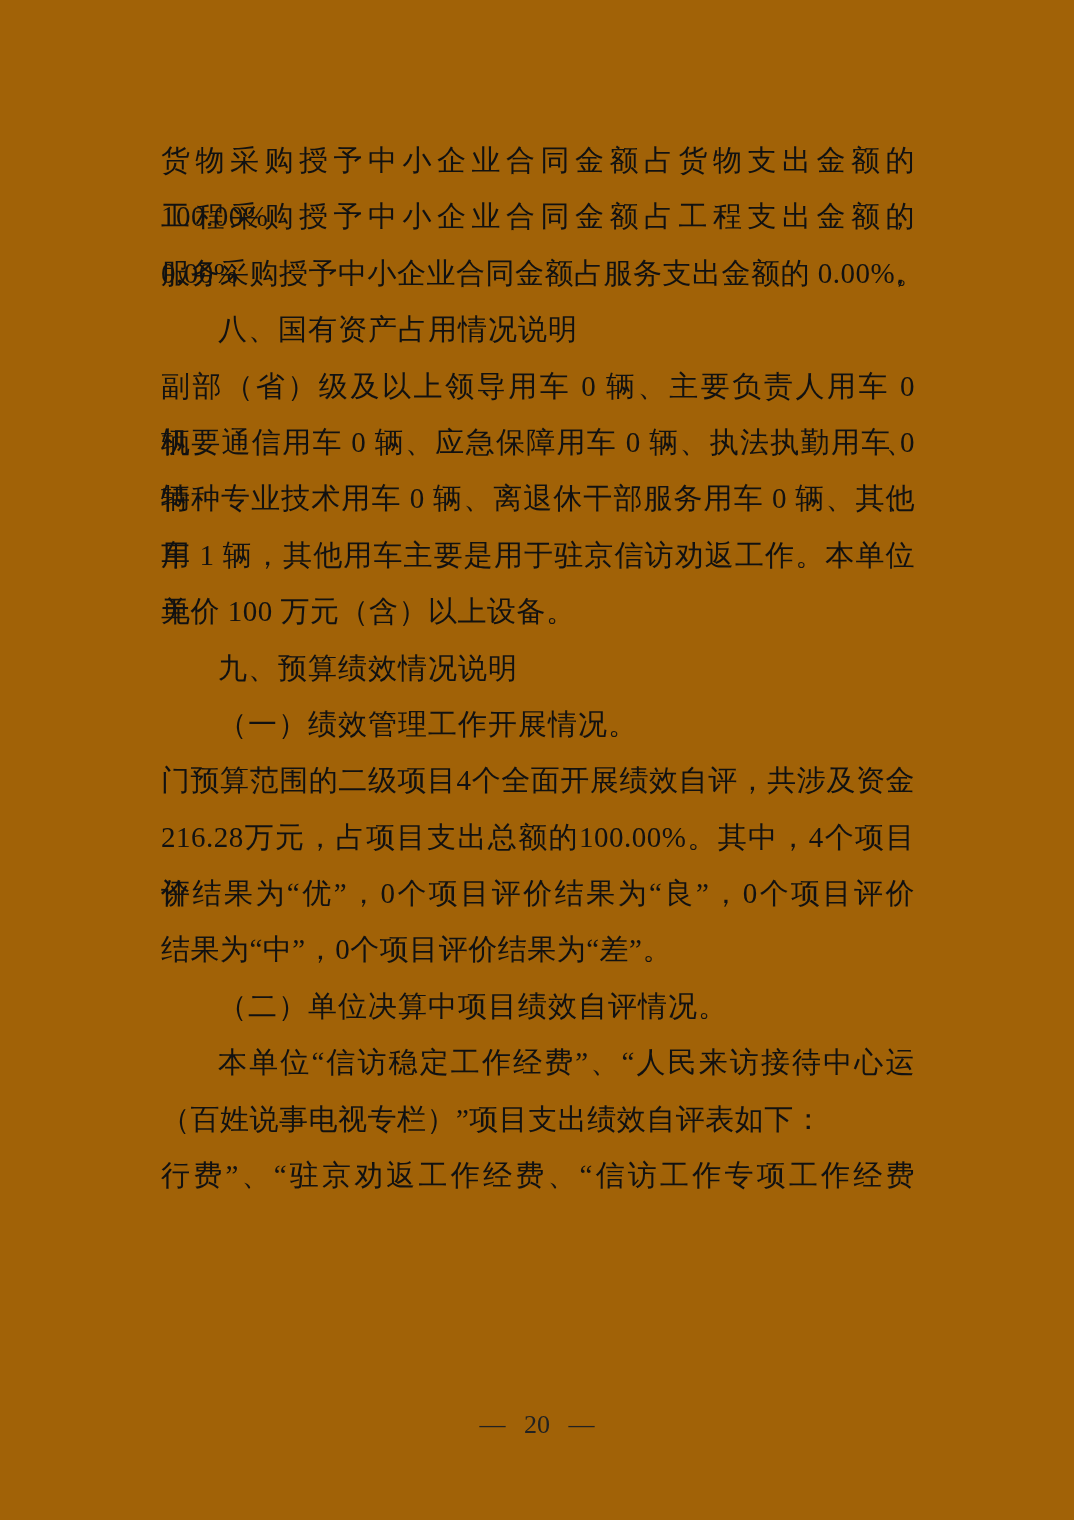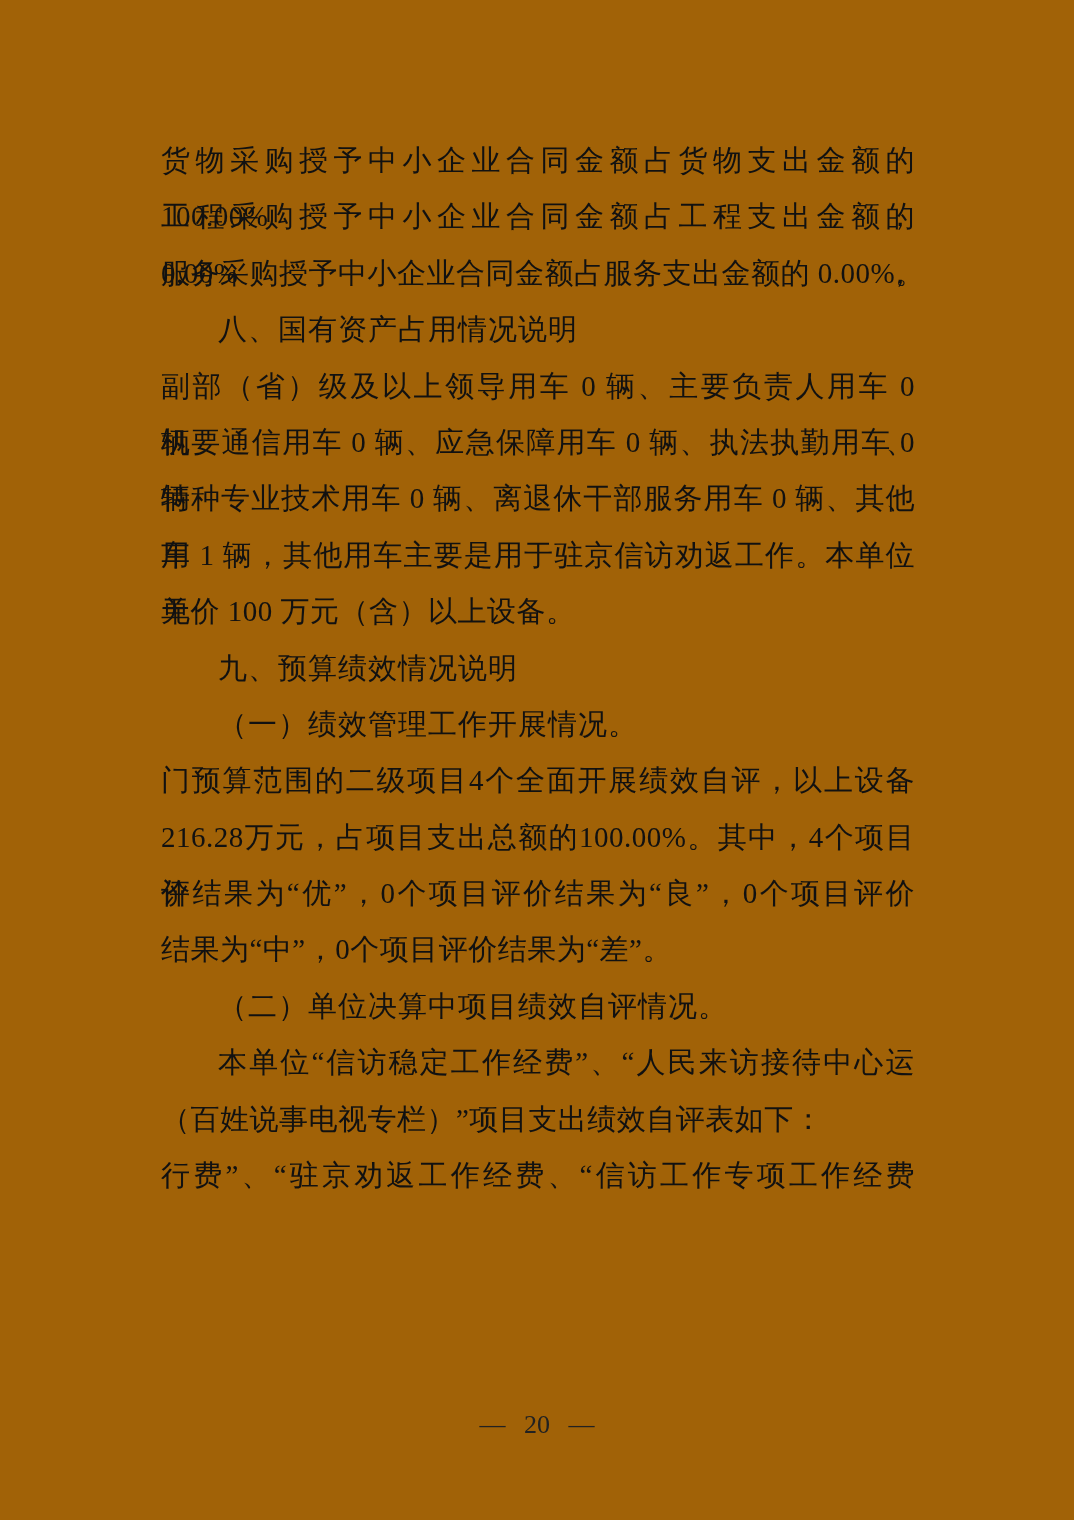--- a/index.html
+++ b/index.html
@@ -65,21 +65,21 @@
     <div class="line justify">工程采购授予中小企业合同金额占工程支出金额的 0.00%，</div>
     <div class="line">服务采购授予中小企业合同金额占服务支出金额的 0.00%。</div>
     <div class="line bold indent">八、国有资产占用情况说明</div>
     <div class="line justify">副部（省）级及以上领导用车 0 辆、主要负责人用车 0 辆、</div>
     <div class="line justify">机要通信用车 0 辆、应急保障用车 0 辆、执法执勤用车 0 辆、</div>
     <div class="line justify">特种专业技术用车 0 辆、离退休干部服务用车 0 辆、其他用</div>
     <div class="line justify">车 1 辆，其他用车主要是用于驻京信访劝返工作。本单位无</div>
     <div class="line">单价 100 万元（含）以上设备。</div>
     <div class="line bold indent">九、预算绩效情况说明</div>
     <div class="line bold indent">（一）绩效管理工作开展情况。</div>
-    <div class="line justify">门预算范围的二级项目4个全面开展绩效自评，以上设备</div>
+    <div class="line justify">门预算范围的二级项目4个全面开展绩效自评，共涉及资金</div>
     <div class="line justify">216.28万元，占项目支出总额的100.00%。其中，4个项目评</div>
     <div class="line justify">价结果为“优”，0个项目评价结果为“良”，0个项目评价</div>
     <div class="line">结果为“中”，0个项目评价结果为“差”。</div>
     <div class="line bold indent">（二）单位决算中项目绩效自评情况。</div>
     <div class="line justify indent">本单位“信访稳定工作经费”、“人民来访接待中心运</div>
     <div class="line">（百姓说事电视专栏）”项目支出绩效自评表如下：</div>
     <div class="line justify">行费”、“驻京劝返工作经费、“信访工作专项工作经费</div>
   </div>
   <div class="footer">
     <span>— 20 —</span>

